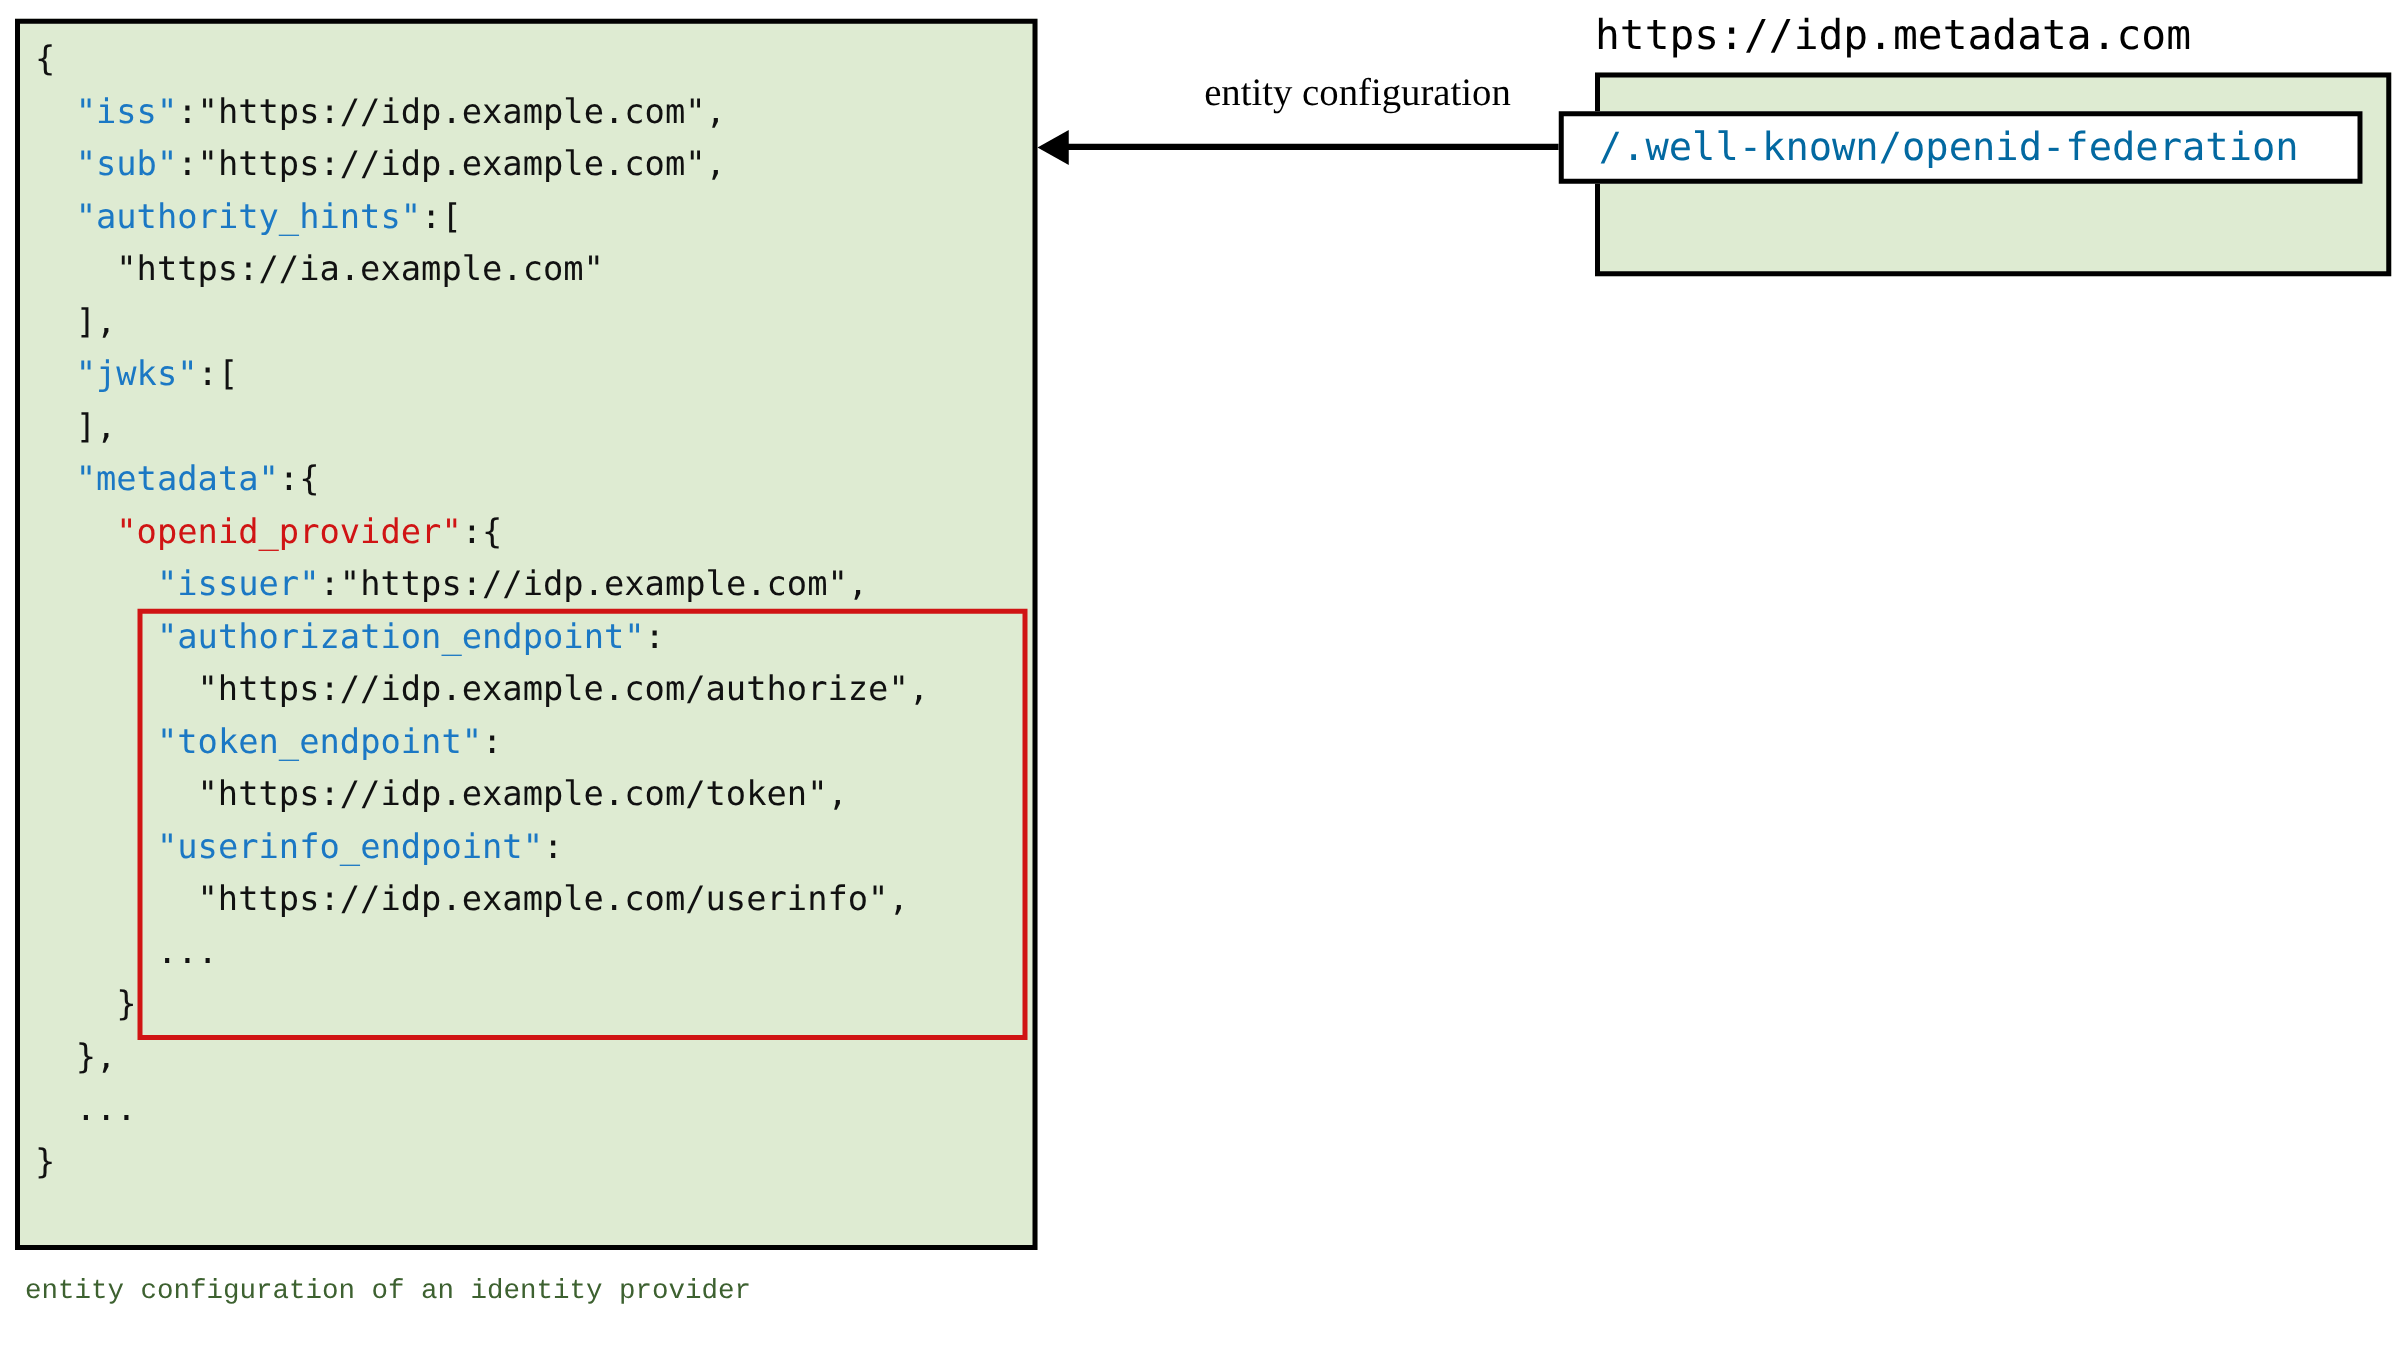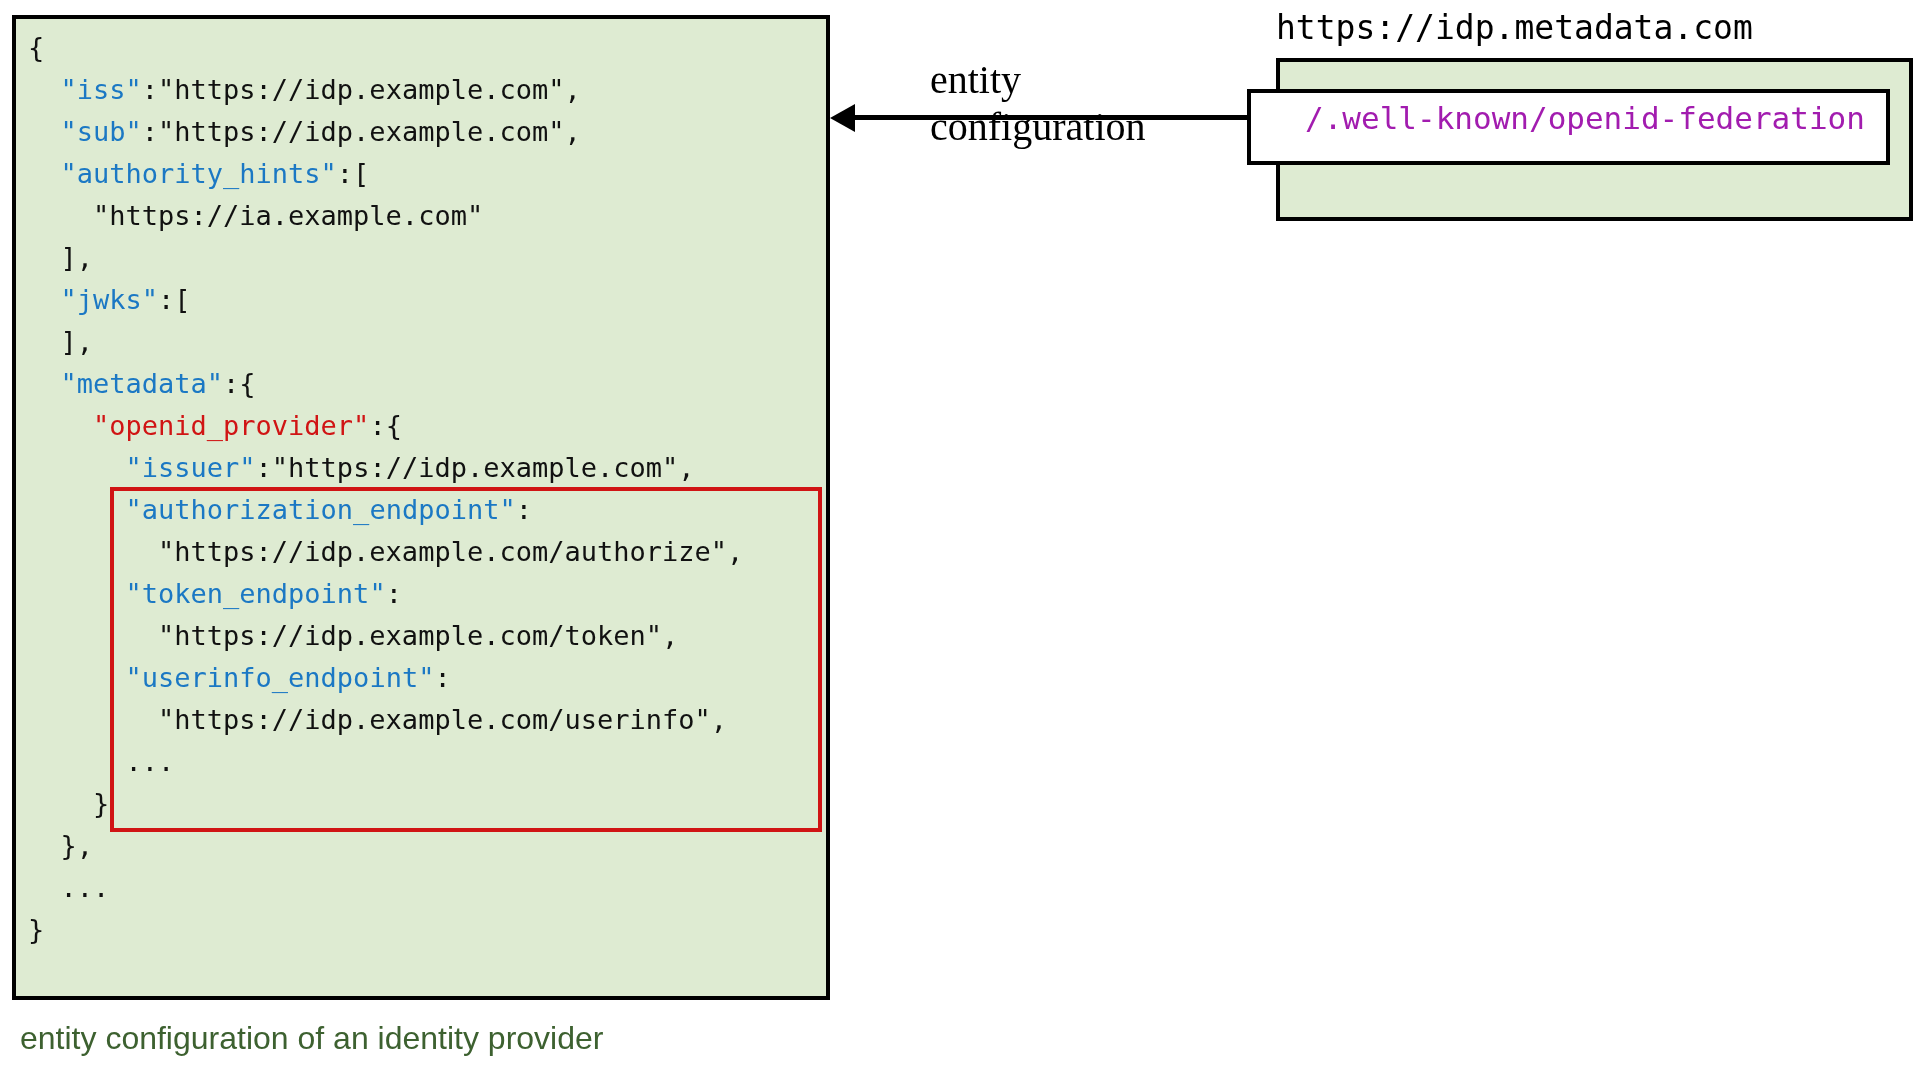--- a/index.html
+++ b/index.html
@@ -47,57 +47,57 @@
     vertical-align:middle;
   }
   .red-outline{
     position:absolute;left:110px;top:487px;width:712px;height:345px;
     border:4px solid var(--key-red);
     background:transparent;
     pointer-events:none;
   }
   .caption{
     position:absolute;left:20px;top:1020px;
-    font-family:Liberation Sans, sans-serif;
-    font-size:32px;color:var(--caption-green);
+    font-family:Liberation Mono, monospace;
+    font-size:22px;color:var(--caption-green);
   }
   
   .arrow-line{
     position:absolute;left:852px;top:115px;width:395px;height:5px;
     background:#000;
   }
   .arrow-head{
     position:absolute;left:830px;top:104px;
     width:0;height:0;
     border-top:14px solid transparent;
     border-bottom:14px solid transparent;
     border-right:25px solid #000;
   }
   .arrow-label{
     position:absolute;left:930px;top:56px;width:312px;
-    text-align:left;
+    text-align:center;
     font-family:"Liberation Serif", serif;
-    font-size:40px;color:#000;
+    font-size:31px;color:#000;
   }
   
   .idp-url{
     position:absolute;left:1276px;top:8px;
     font-size:33px;color:#000;white-space:pre;
   }
   .idp-box{
     position:absolute;left:1276px;top:58px;width:637px;height:163px;
     background:var(--panel-bg);
     border:4px solid #000;
   }
   .wellknown-box{
-    position:absolute;left:1247px;top:89px;width:643px;height:76px;
+    position:absolute;left:1247px;top:89px;width:643px;height:58px;
     background:#ffffff;
     border:4px solid #000;
-    font-size:31px;line-height:50px;color:#a21caf;
-    padding-left:54px;
+    font-size:31px;line-height:50px;color:#0369a1;
+    padding-left:28px;
     white-space:pre;
   }
 </style>
 </head>
 <body>
 
 <div class="canvas">
 
   <div class="left-box">
     <div class="code">

